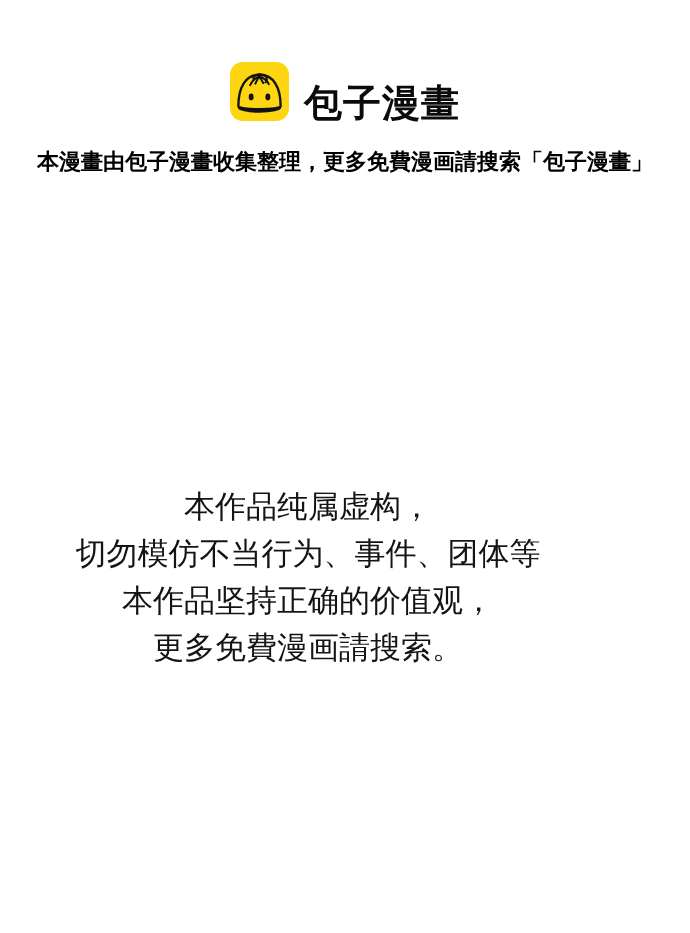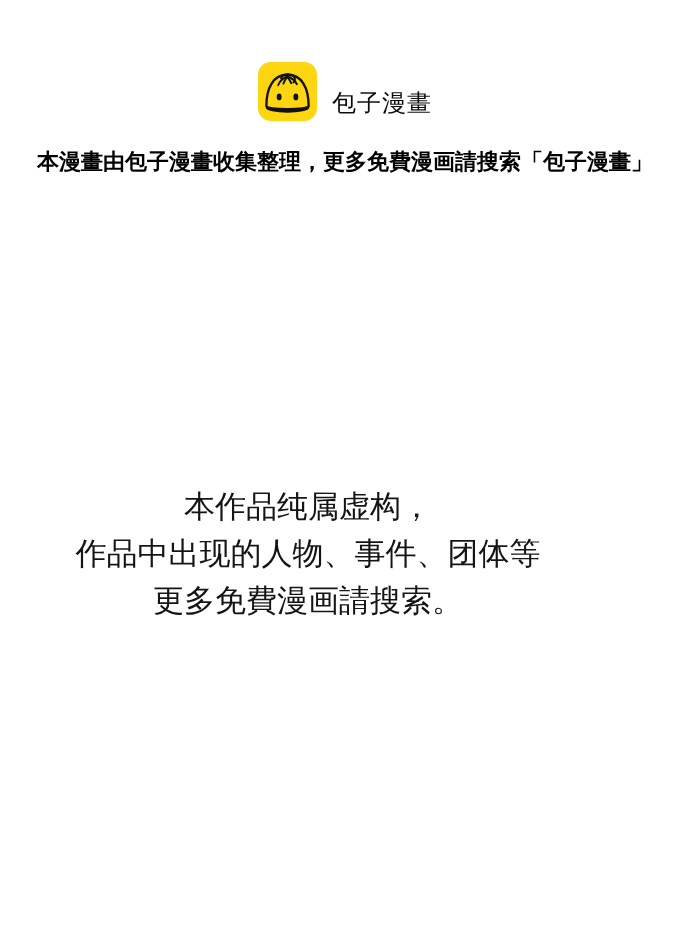--- a/index.html
+++ b/index.html
@@ -27,22 +27,22 @@
     align-items: center;
     gap: 15px;
   }
   .brand-icon {
     width: 59px;
     height: 59px;
     display: block;
     flex: 0 0 auto;
   }
   .brand-name {
-    font-size: 24px;
-    font-weight: 400;
+    font-size: 38px;
+    font-weight: 700;
     color: #0b0b0b;
     letter-spacing: 1px;
     white-space: nowrap;
     margin-top: 24px;
   }
   .notice {
     position: absolute;
     top: 148px;
     left: 0;
     width: 690px;
@@ -86,17 +86,18 @@
       <ellipse cx="21.5" cy="35.5" rx="2.5" ry="3.5" fill="#121212"></ellipse>
       <ellipse cx="38.5" cy="35.5" rx="2.5" ry="3.5" fill="#121212"></ellipse>
     </svg>
     <span class="brand-name">包子漫畫</span>
   </div>
 
   <div class="notice">本漫畫由包子漫畫收集整理，更多免費漫画請搜索「包子漫畫」</div>
 
   <div class="disclaimer">
     <div class="line">本作品纯属虚构，</div>
-    <div class="line">作品中出现的人物、事件、团体等</div>
+    <div class="line">切勿模仿不当行为、事件、团体等</div>
+    <div class="line">本作品坚持正确的价值观，</div>
     <div class="line">更多免費漫画請搜索。</div>
   </div>
 
 </div>
 
 </body></html>

